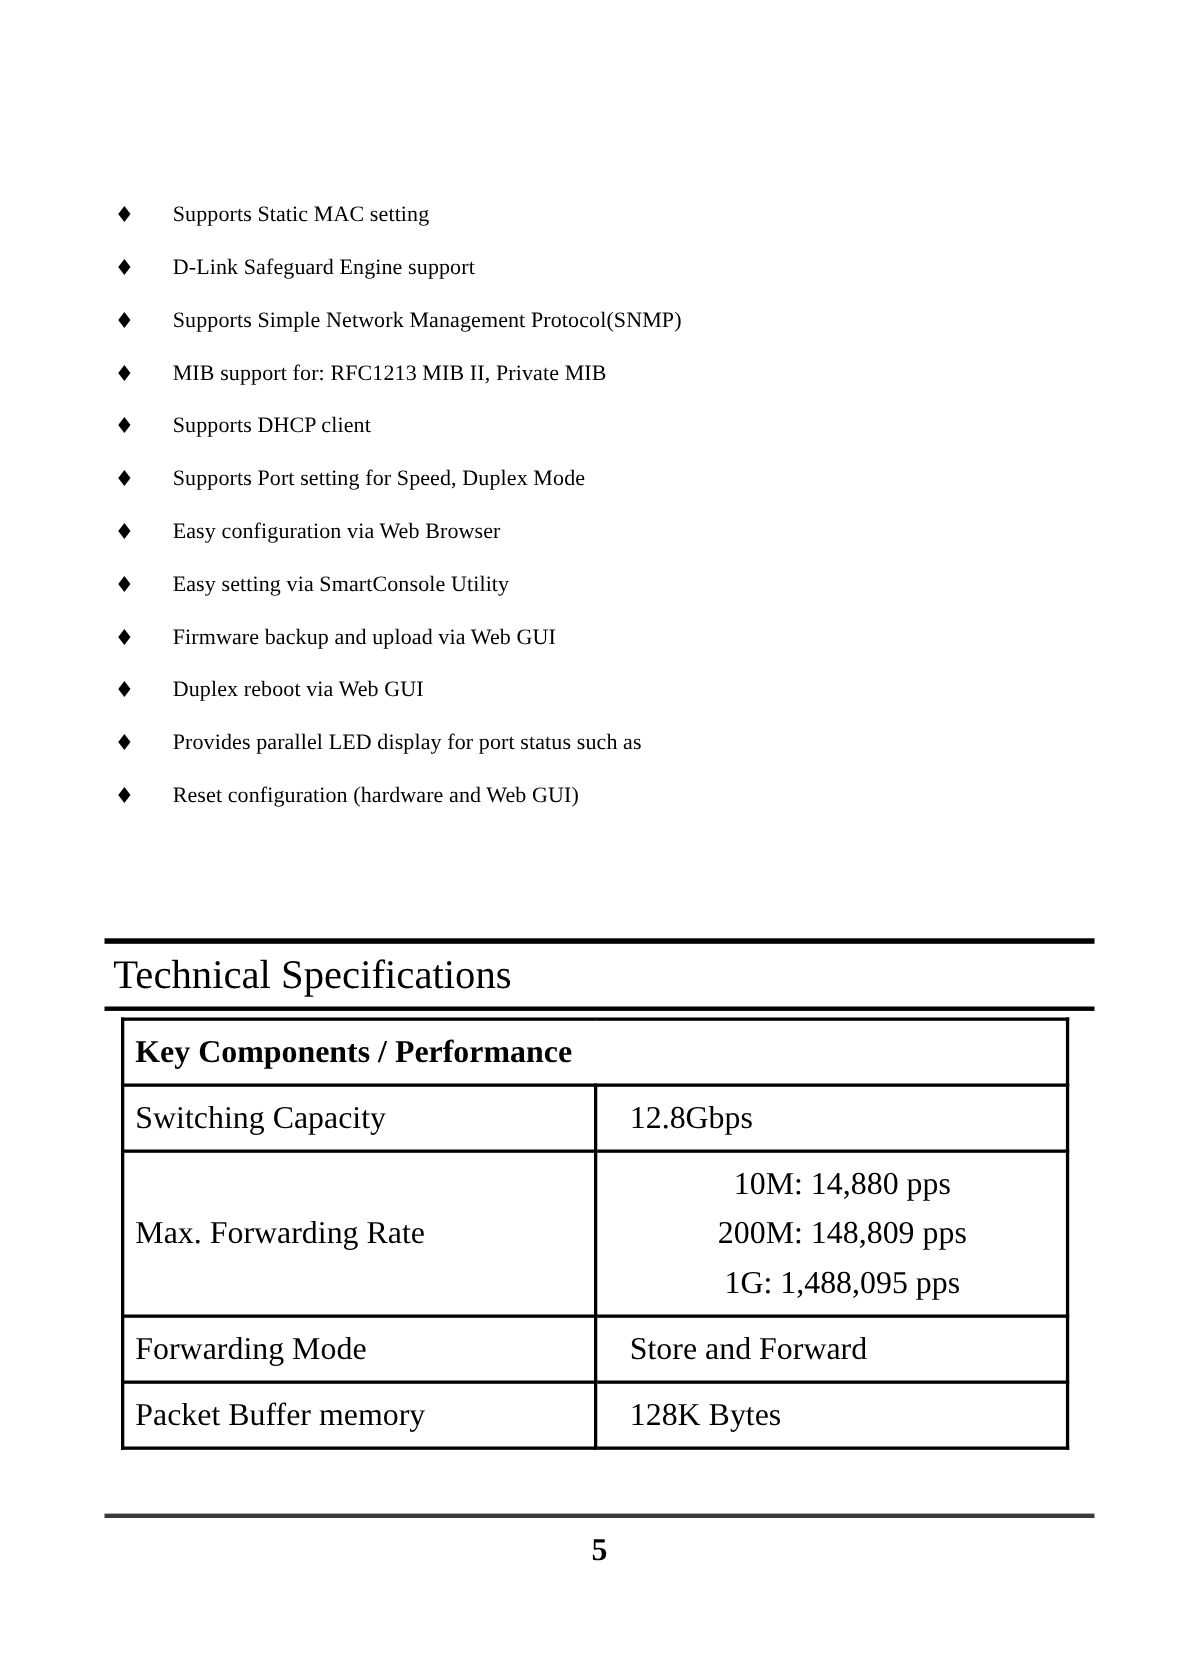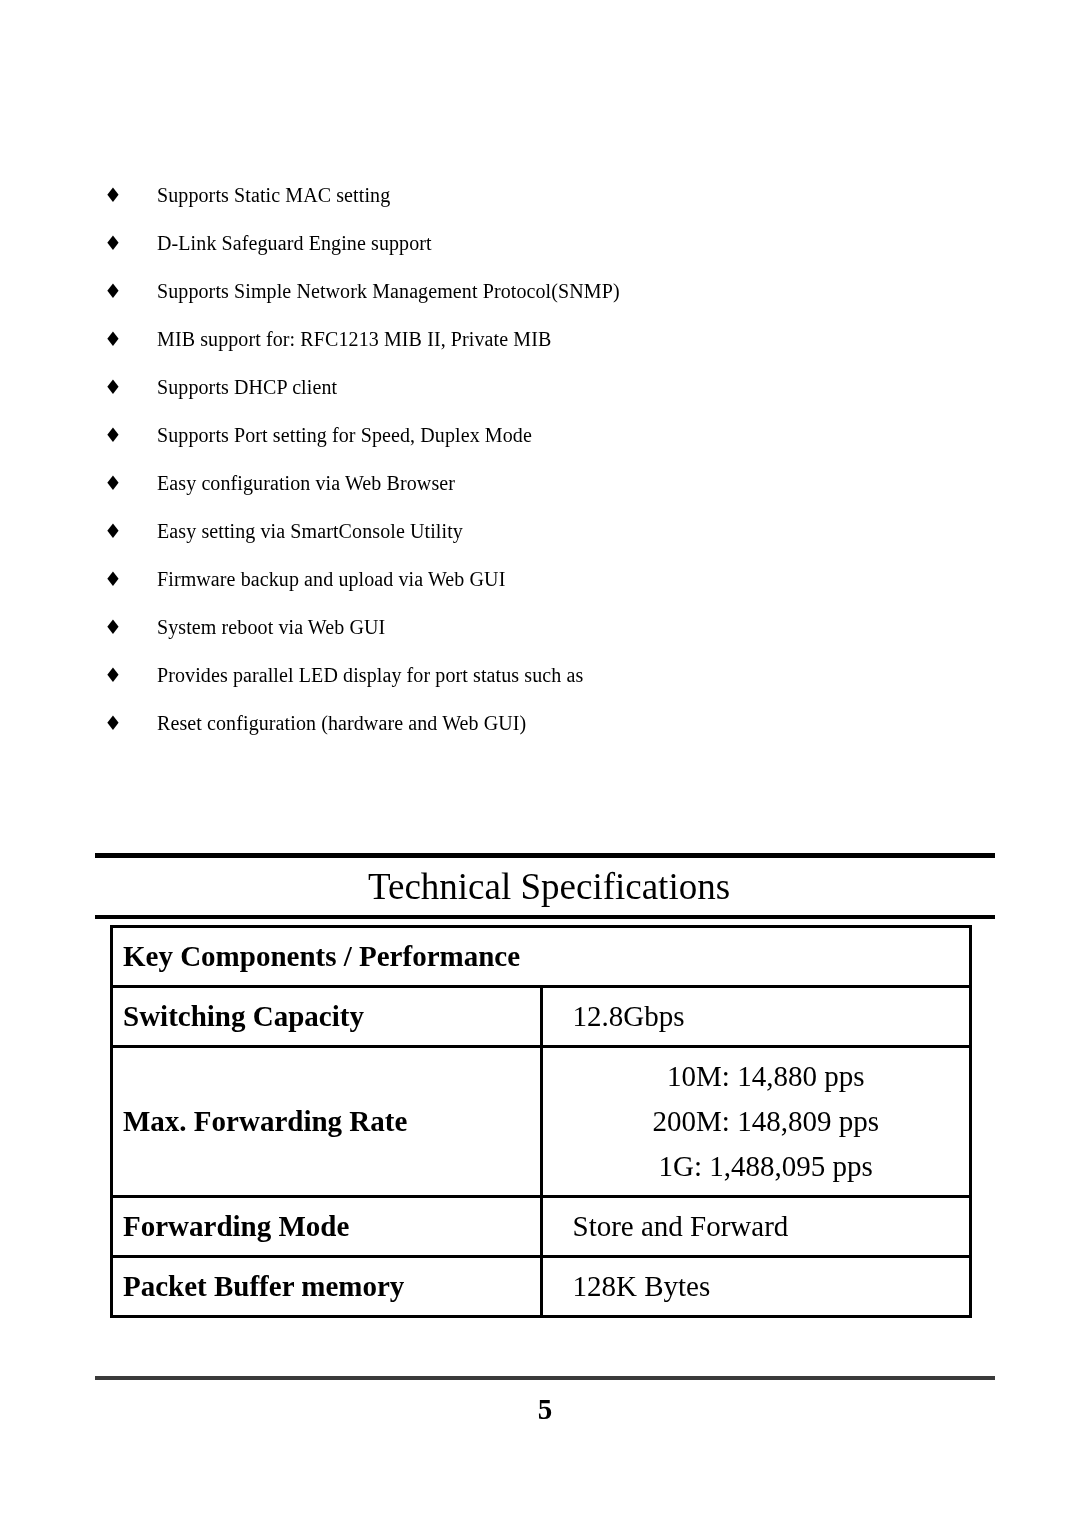--- a/index.html
+++ b/index.html
@@ -56,21 +56,20 @@
     display: block;
     margin-left: -6px;
   }
 
   
   .section-block {
     position: absolute;
     left: 95px;
     top: 853px;
     width: 900px;
-    text-align: center;
   }
   .rule-top {
     height: 0;
     border-top: 5px solid #000;
     width: 900px;
   }
   .section-title {
     font-size: 37px;
     line-height: 52px;
     padding: 3px 0 2px 8px;
@@ -94,21 +93,21 @@
   }
   .spec-table td {
     border: 3px solid #000;
     padding: 6px 10px;
     font-size: 29px;
     line-height: 45px;
     vertical-align: middle;
     margin-top: 45px;
   }
   .spec-table td.label {
-    font-weight: bold;
+    font-weight: normal;
     width: 322px;
     white-space: nowrap;
   }
   .spec-table td.value {
     font-weight: normal;
     padding-left: 30px;
   }
   .spec-table td.header-cell {
     font-weight: bold;
     padding-left: 10px;
@@ -185,21 +184,21 @@
       <span class="feature-text">Easy setting via SmartConsole Utility</span>
     </div>
 
     <div class="feature-item">
       <span class="bullet-glyph">♦</span>
       <span class="feature-text">Firmware backup and upload via Web GUI</span>
     </div>
 
     <div class="feature-item">
       <span class="bullet-glyph">♦</span>
-      <span class="feature-text">System reboot via Web GUI</span>
+      <span class="feature-text">Duplex reboot via Web GUI</span>
     </div>
 
     <div class="feature-item">
       <span class="bullet-glyph">♦</span>
       <span class="feature-text"><span>Provides parallel LED display for port status such as</span></span>
     </div>
 
     <div class="feature-item">
       <span class="bullet-glyph">♦</span>
       <span class="feature-text">Reset configuration (hardware and Web GUI)</span>

